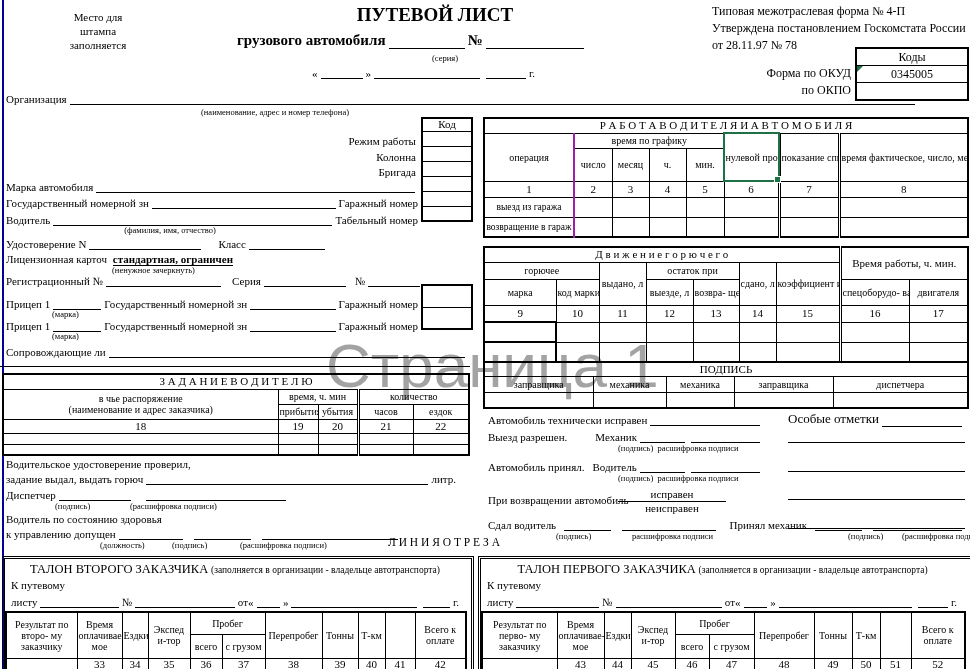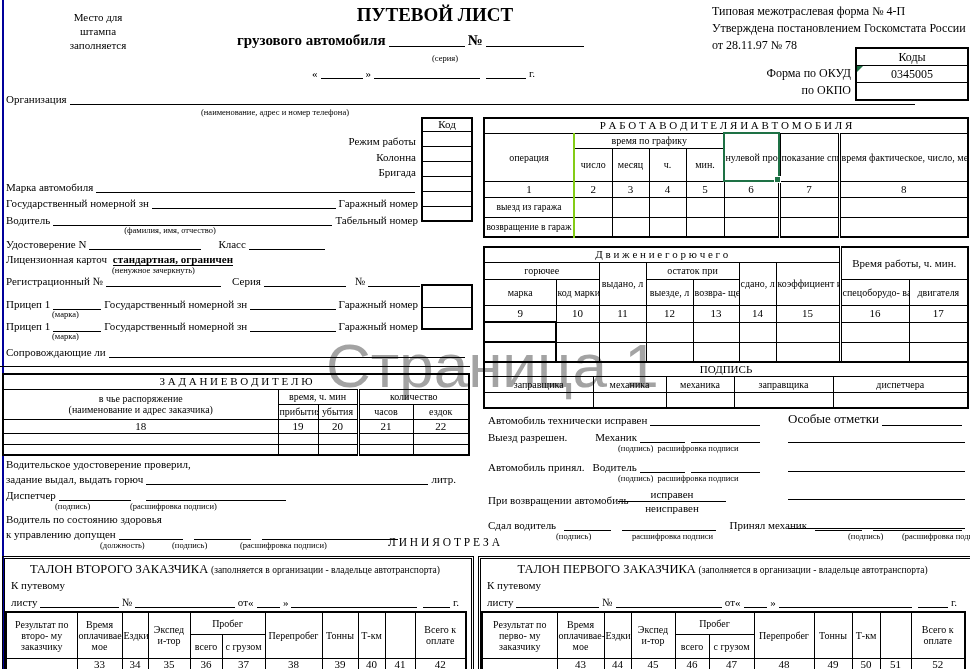--- a/index.html
+++ b/index.html
@@ -1,34 +1,34 @@
 <!DOCTYPE html>
 <html><head>
 <meta charset="utf-8">
 <style>
   html,body{margin:0;padding:0;background:#fff;}
   #page{position:relative;width:970px;height:669px;background:#fff;overflow:hidden;
         font-family:"Liberation Serif",serif;font-size:11px;color:#000;}
   .abs{position:absolute;white-space:nowrap;}
-  .fl{position:absolute;display:flex;align-items:center;white-space:nowrap;font-family:Liberation Serif, serif;}
+  .fl{position:absolute;display:flex;align-items:flex-end;white-space:nowrap;font-family:Liberation Serif, serif;}
   .uf{flex:1 1 auto;border-bottom:1px solid #000;height:12px;margin:0 3px;}
   .u{display:inline-block;border-bottom:1px solid #000;height:12px;vertical-align:bottom;margin:0 3px;}
   .hint{font-size:8.5px;}
   .b{font-weight:bold;}
   .ctr{text-align:center;}
   .watermark{position:absolute;left:326px;top:330px;z-index:0;
              font-family:"Liberation Sans",sans-serif;font-size:62px;color:#a3a3a3;}
   .content{position:absolute;inset:0;z-index:1;}
   .bluebar{position:absolute;left:2px;top:0;width:2px;height:669px;background:#00009b;}
   table{border-collapse:collapse;table-layout:fixed;background:transparent;}
   td{border:1px solid #000;padding:0 1px;text-align:center;vertical-align:middle;
      font-size:10px;overflow:hidden;line-height:11px;}
   .tk{border:2px solid #000;}
   .dl{border-left:3px double #000;}
-  .thr{border-right:2px solid #84cc16;}
+  .thr{border-right:2px solid #a21caf;}
   .nums td{font-size:11px;}
   .codes{border:2px solid #000;font-size:12px;text-align:center;background:transparent;}
   .codes>div{height:16px;line-height:16px;position:relative;}
   .codes .mid{border-top:1px solid #000;border-bottom:1px solid #000;}
   .tri{position:absolute;left:0;top:0;width:0;height:0;
        border-top:6px solid #1e7145;border-right:6px solid transparent;}
   .sel{position:absolute;border:2px solid #1e7145;}
   .sel i{position:absolute;right:-3px;bottom:-3px;width:5px;height:5px;background:#1e7145;border:1px solid #fff;}
   .box2{position:absolute;border:3px double #000;background:transparent;}
   .ttl-sp{font-size:11px;}

